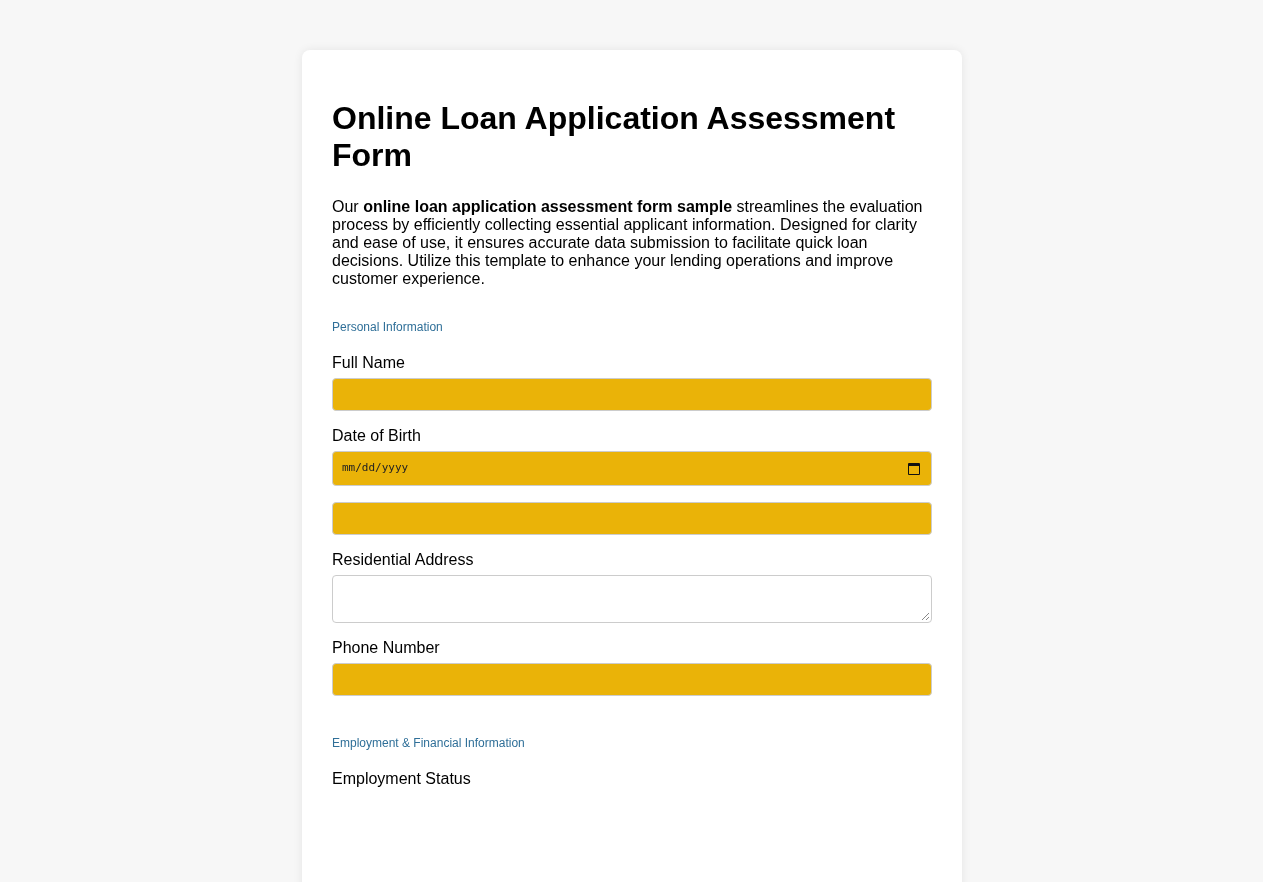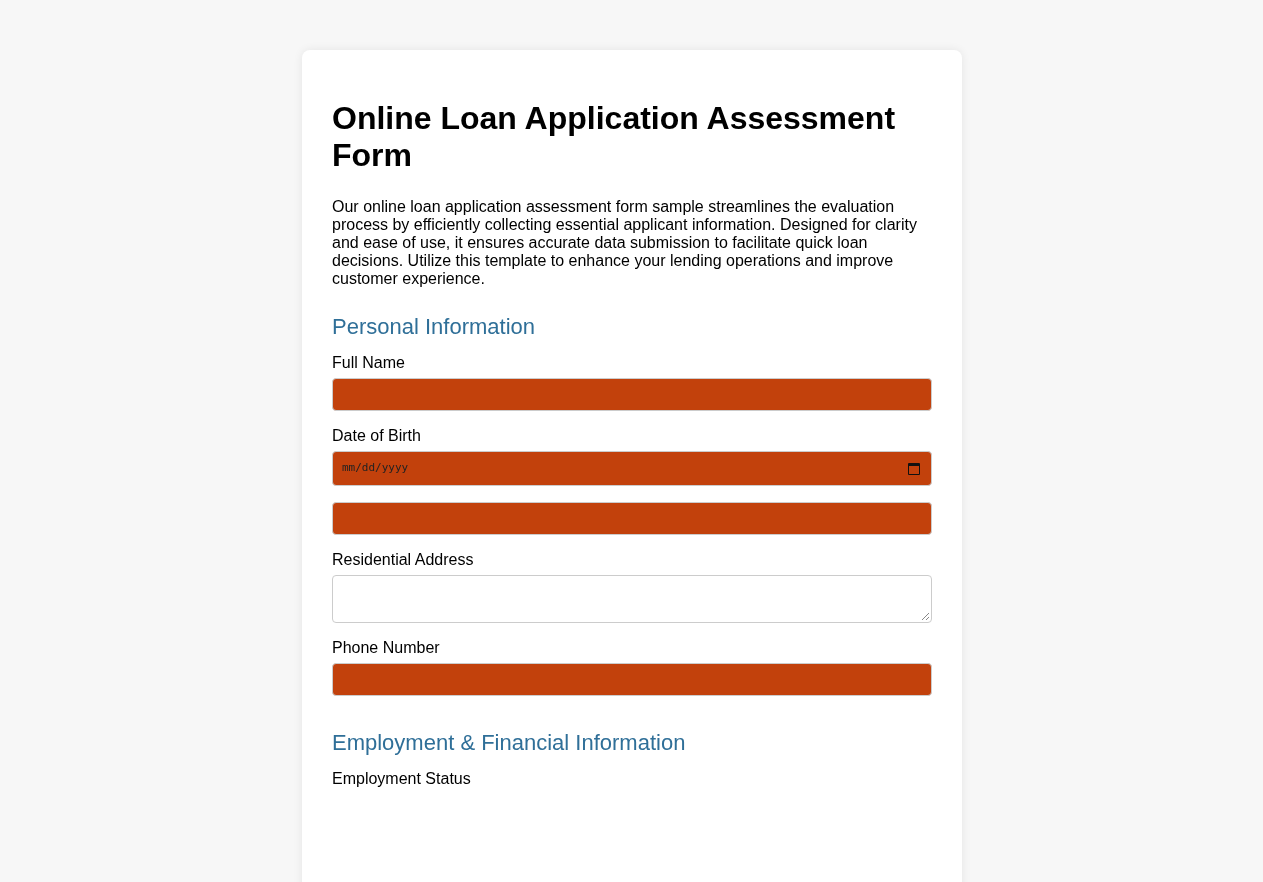--- a/index.html
+++ b/index.html
@@ -27,44 +27,44 @@
       margin: 20px 0 0 0;
       font-size: 32px;
       line-height: 37px;
       font-weight: bold;
     }
     .intro {
       margin: 24px 0 0 0;
       font-size: 16px;
       line-height: 18px;
     }
-    .intro b { font-weight: normal; }
+    .intro b { font-weight: bold; }
     h2 {
       margin: 28px 0 0 0;
-      font-size: 22px;
+      font-size: 12px;
       font-weight: normal;
       color: #2f6f98;
       line-height: 22px;
     }
     .field { margin-top: 16px; }
     .field:first-of-type { margin-top: 16px; }
     label {
       display: block;
       font-weight: normal;
       font-size: 16px;
       line-height: 18px;
       margin-bottom: 6px;
     }
     .input {
       display: block;
       width: 600px;
       height: 33px;
       border: 1px solid #ccc;
       border-radius: 4px;
-      background: #c2410c;
+      background: #eab308;
       position: relative;
       text-decoration: underline;
     }
     .input.date { height: 35px; }
     .date-text {
       position: absolute;
       left: 9px;
       top: 9px;
       font-family: "DejaVu Sans Mono", monospace;
       font-size: 11px;

